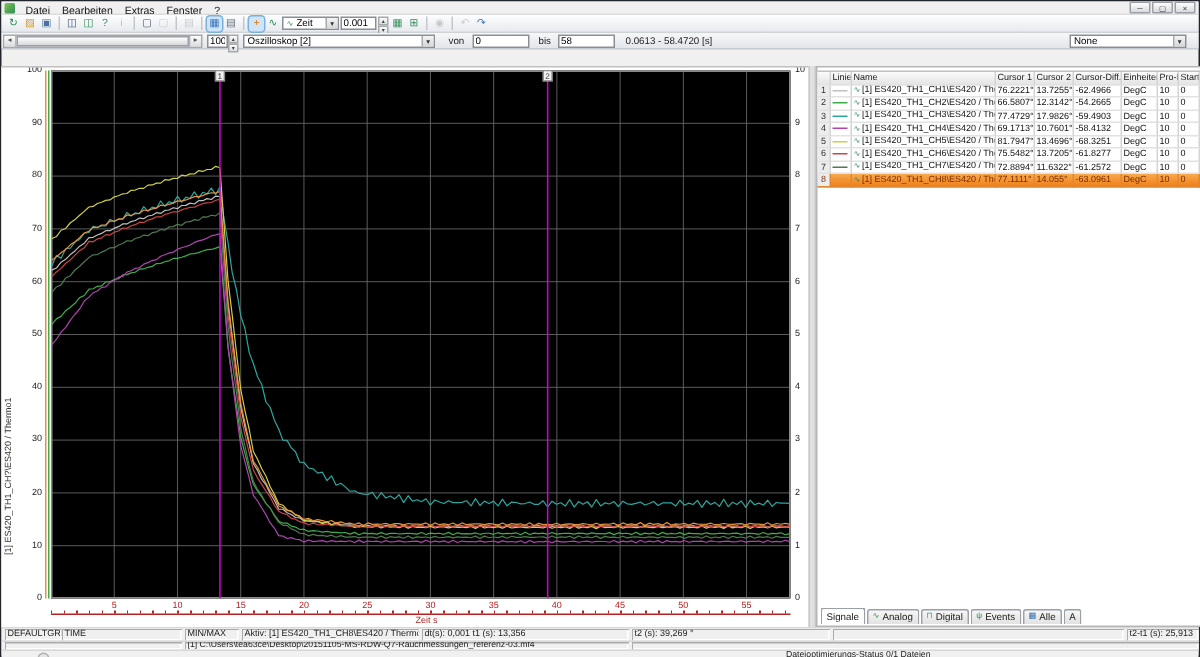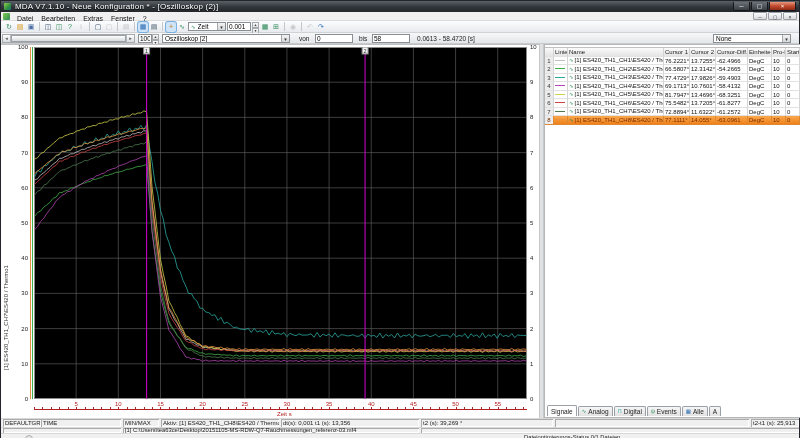--- a/index.html
+++ b/index.html
@@ -76,29 +76,20 @@
 .s2 .seg,.s3 .seg{height:5px;line-height:5px;font-size:5.8px}
 .plain{position:absolute;top:0;font-size:5.8px;line-height:6px;color:#222;white-space:nowrap}
 .optcircle{position:absolute;left:24px;top:1px;width:8px;height:8px;border:1px solid #b0b0b0;border-radius:50%;background:#e4e4e4}
 svg{display:block}
 </style>
 </head>
 <body>
 
 <div class="win">
 
-  <div class="titlebar">
-    <span class="appicon"></span>
-    <span class="title">MDA V7.1.10 - Neue Konfiguration * - [Oszilloskop (2)]</span>
-    <span class="winbtns">
-        <span class="wb">─</span>
-        <span class="wb">▢</span>
-        <span class="wb close">×</span>
-      </span>
-  </div>
 
   <div class="menubar">
     <span class="menuicon"></span>
     <span class="mitems"><span class="mi">Datei</span><span class="mi">Bearbeiten</span><span class="mi">Extras</span><span class="mi">Fenster</span><span class="mi">?</span></span>
     <span class="mdibtns">
         <span class="wbm">─</span>
         <span class="wbm">▢</span>
         <span class="wbm">×</span>
       </span>
   </div>

